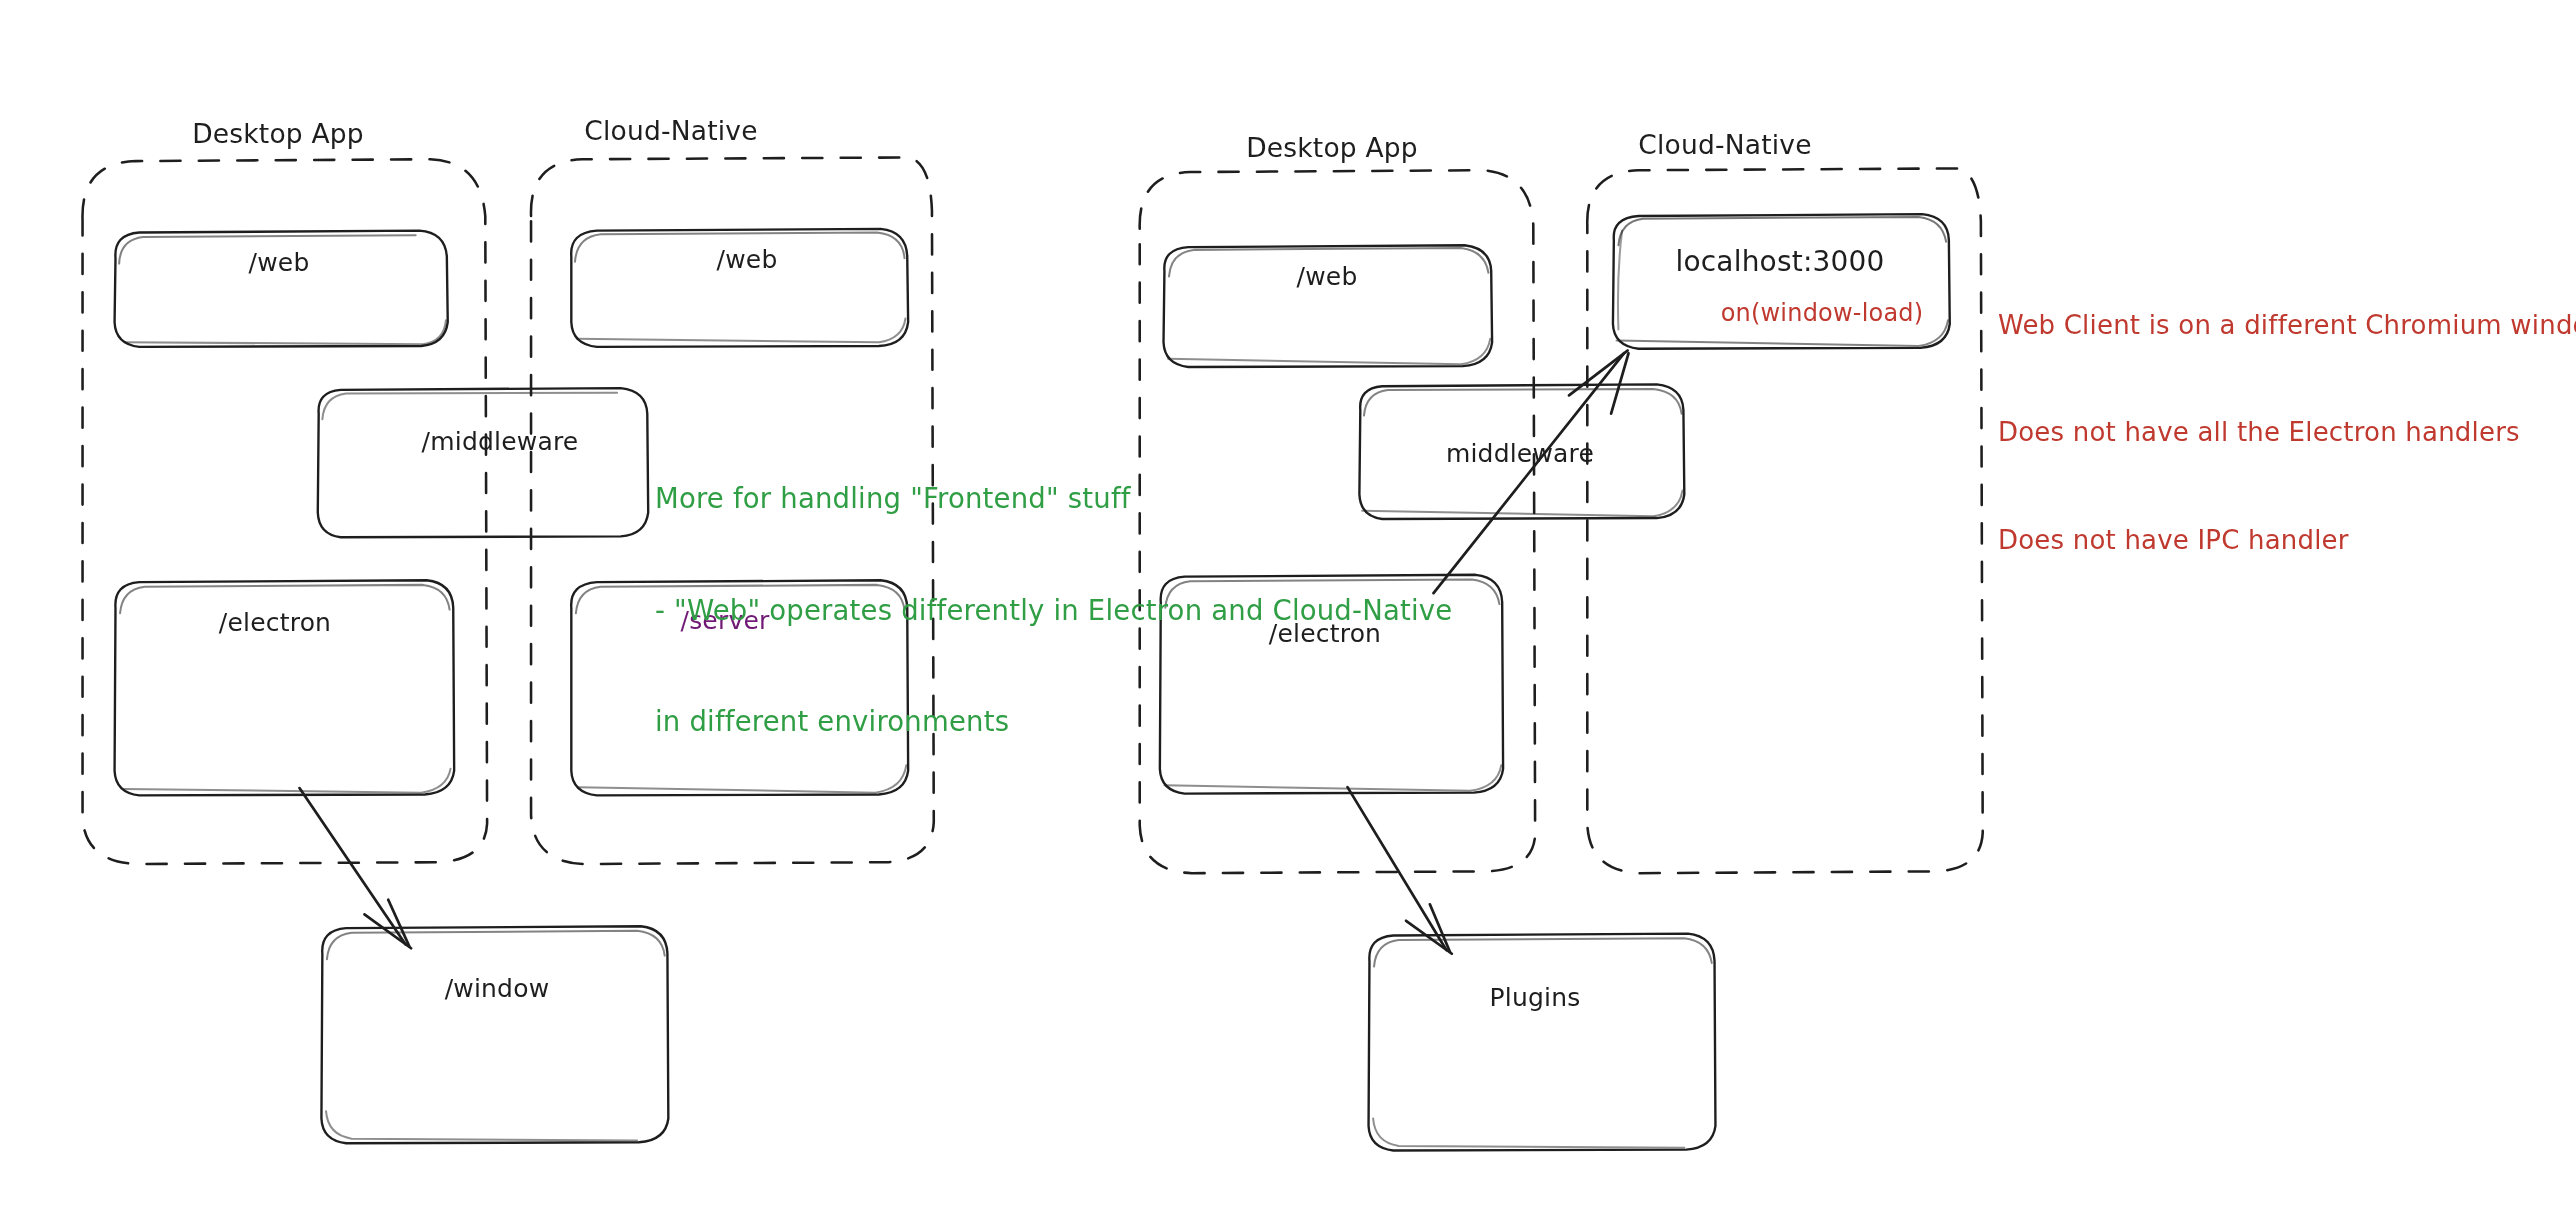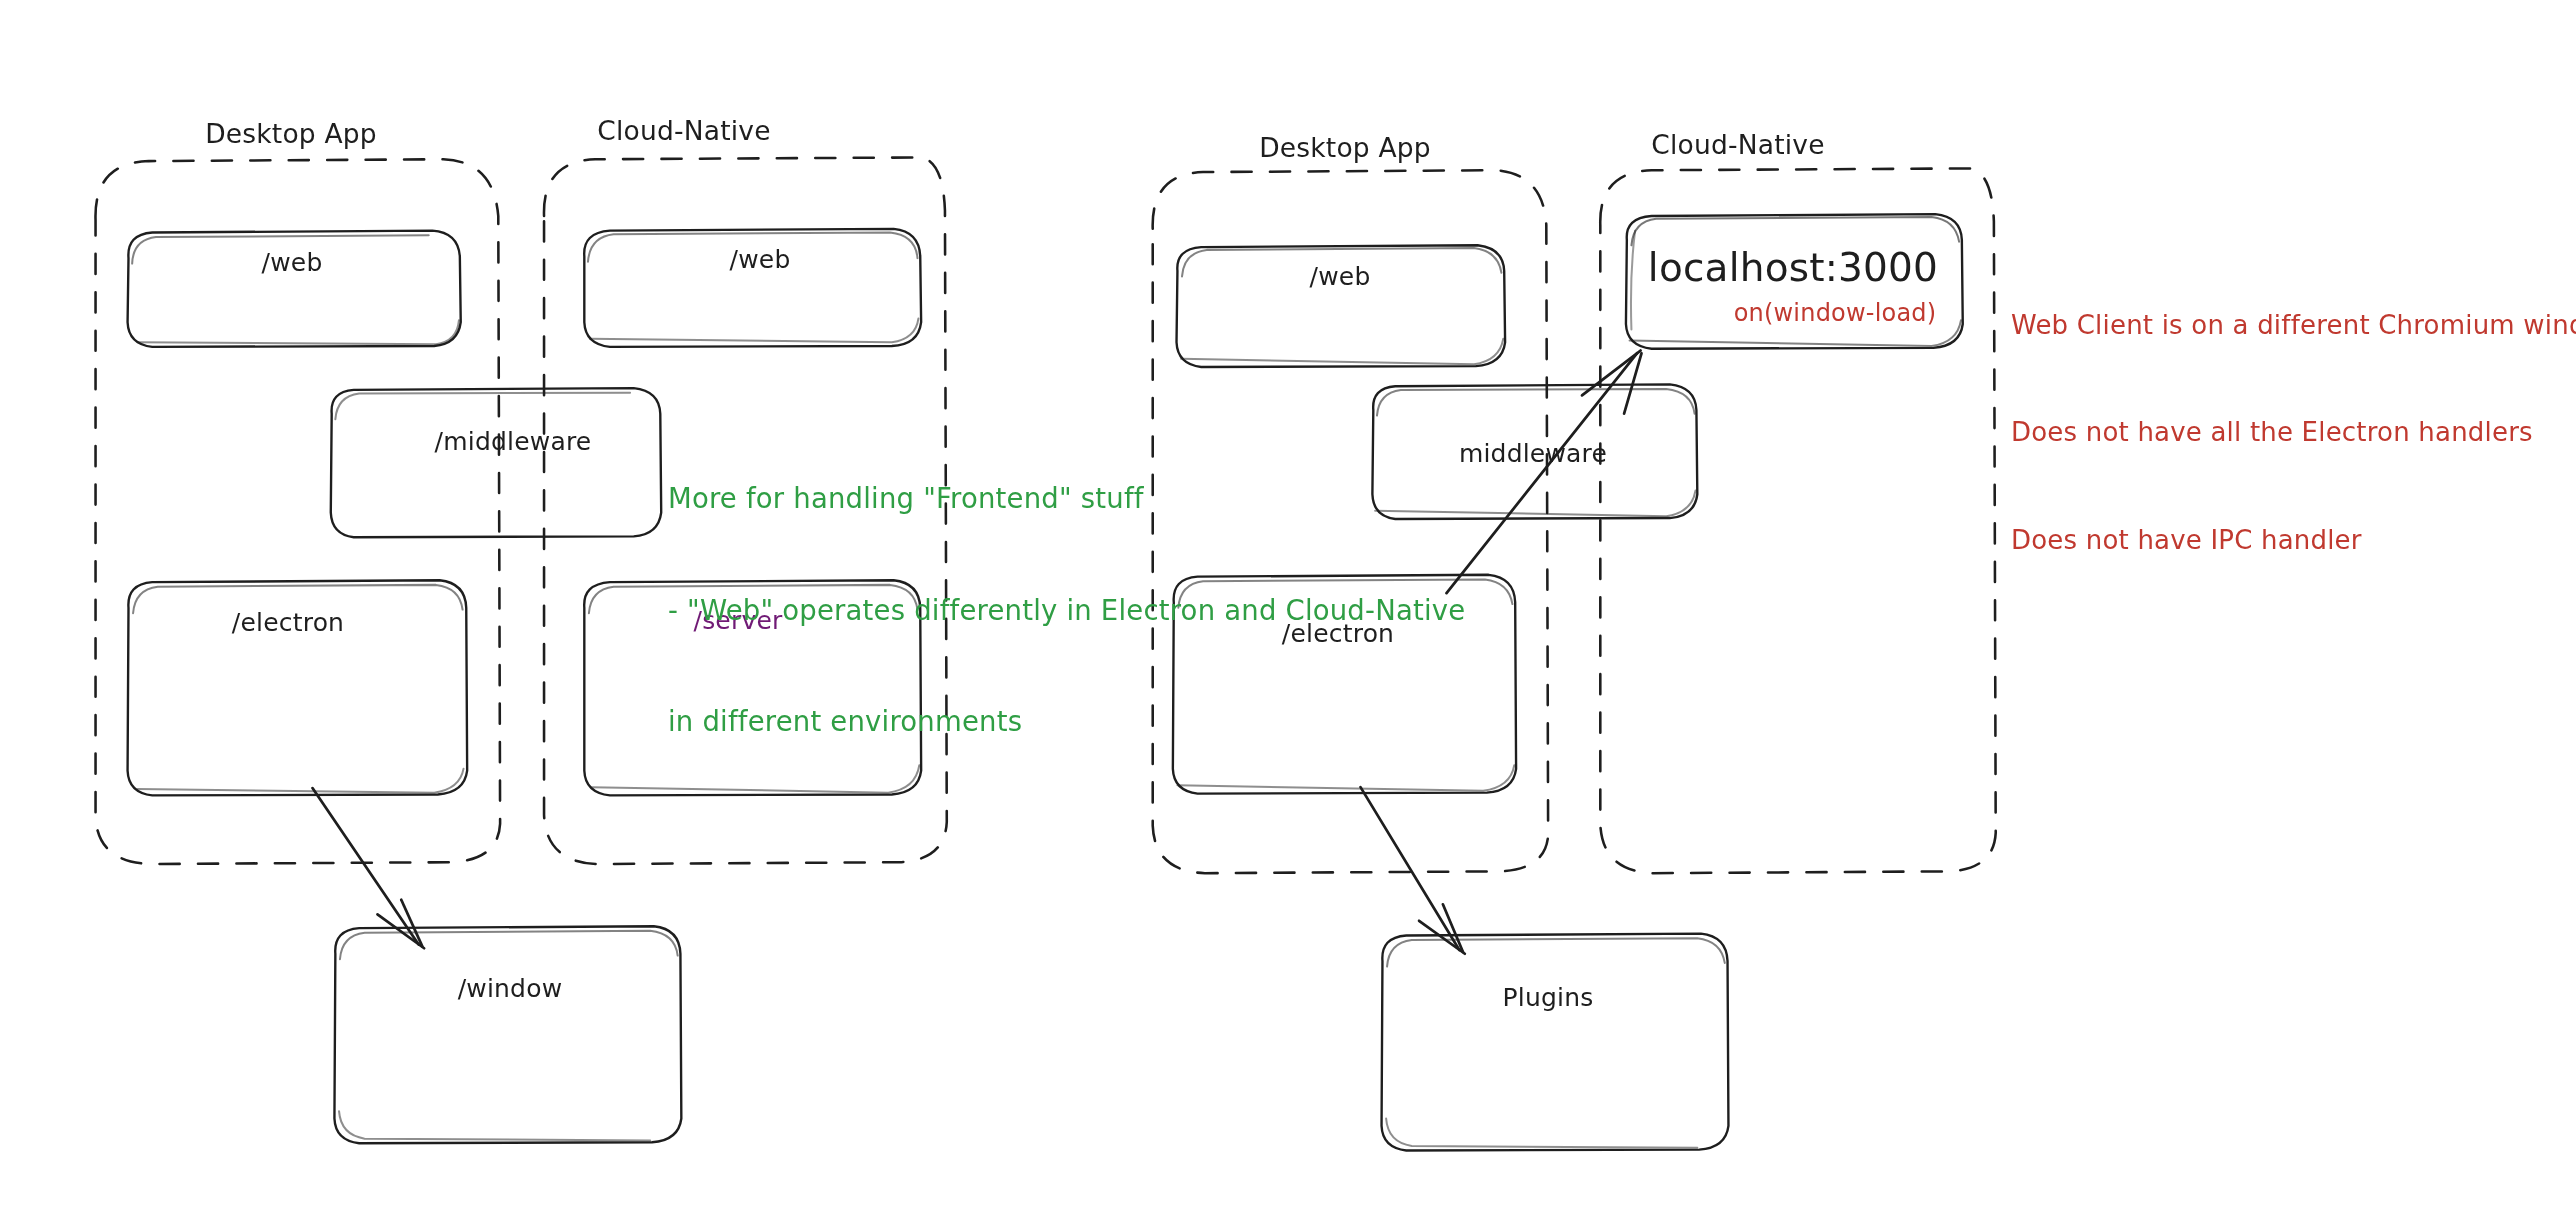--- a/index.html
+++ b/index.html
@@ -12,21 +12,20 @@
     width: 2576px;
     height: 1232px;
     overflow: hidden;
     font-family: "DejaVu Sans", sans-serif;
   }
   #canvas {
     position: relative;
     width: 2280px;
     height: 1232px;
     background: #ffffff;
-    margin-left: 13px;
   }
   #sketch {
     position: absolute;
     left: 0;
     top: 0;
     width: 2576px;
     height: 1232px;
   }
   .lbl {
     position: absolute;
@@ -40,21 +39,21 @@
     transform: translateX(-50%);
     text-align: center;
   }
   .group-title {
     font-size: 26.5px;
   }
   .box-title {
     font-size: 25px;
   }
   .box-title-big {
-    font-size: 39px;
+    font-size: 28px;
   }
   .note-green {
     color: #2f9e44;
     font-size: 27.5px;
     line-height: 1.35;
   }
   .note-red {
     color: #c0392f;
     font-size: 26px;
     line-height: 1.38;

